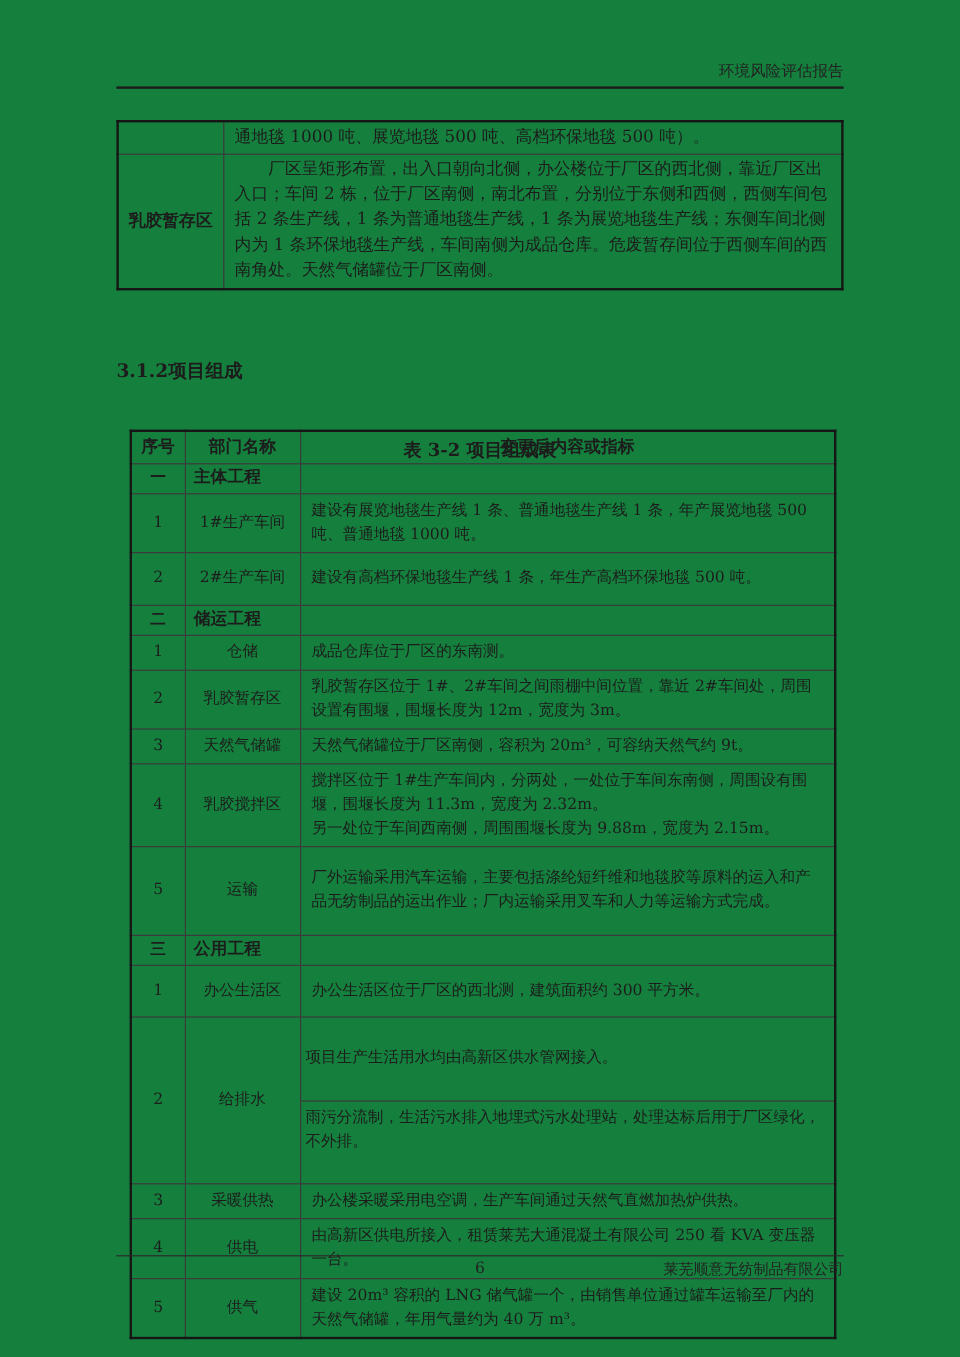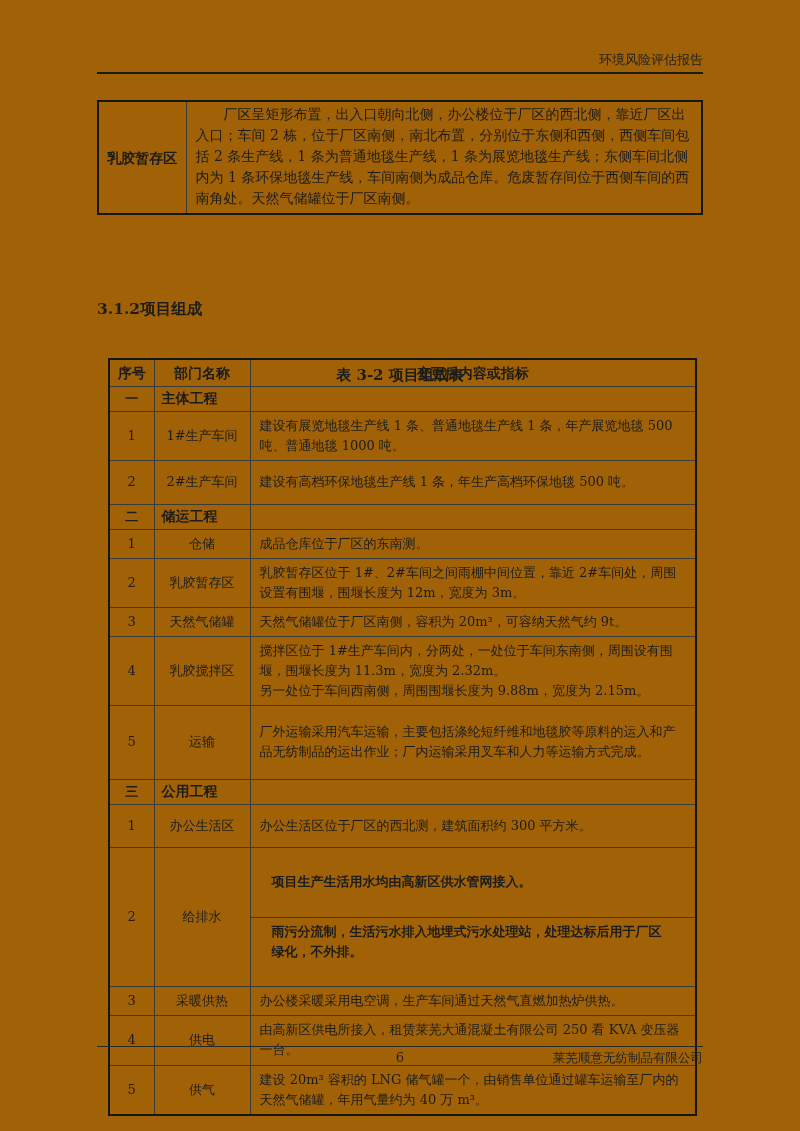--- a/index.html
+++ b/index.html
@@ -4,21 +4,21 @@
 <style>
   * { margin:0; padding:0; box-sizing:border-box; }
   html, body { background:#ffffff; }
   body {
     width:800px; height:1131px;
     font-family:"DejaVu Serif","Liberation Serif",serif;
     color:#1c1c1c;
   }
   .page {
     position:relative; width:800px; height:1131px;
-    background:#a16207; overflow:hidden;
+    background:#15803d; overflow:hidden;
   }
 
   
   .running-header {
     position:absolute; top:52px; left:97px; width:606px;
     text-align:right; font-size:13px; line-height:16px; color:#222;
   }
   .header-rule {
     position:absolute; top:72px; left:97px; width:606px;
     border-top:2px solid #1b1b1b;
@@ -60,21 +60,21 @@
     border:1px solid #3b3b3b; font-size:13px; line-height:20px;
     vertical-align:middle;
   }
   .project-table th { font-size:14px; font-weight:bold; text-align:center; }
   .project-table td.c-no   { width:45px; text-align:center; }
   .project-table td.c-name { width:96px; text-align:center; padding:2px 3px; }
   .project-table td.c-content { width:446px; text-align:left; padding:4px 9px; white-space:pre-line; }
   .project-table tr.section-row td { font-weight:bold; }
   .project-table tr.section-row td.c-name { text-align:left; padding-left:7px; font-size:14px;font-family:Liberation Mono, monospace; }
   .project-table td.c-content.split { padding:0; }
-  .split-part { padding:4px 21px;font-weight:bold; }
+  .split-part { padding:4px 4px; }
   .split-part + .split-part { border-top:1px solid #3b3b3b; }
 
   
   .footer-rule {
     position:absolute; top:1046px; left:97px; width:606px;
     border-top:1px solid #2a2a2a;
   }
   .footer-pagenum {
     position:absolute; top:1050px; left:97px; width:606px;
     text-align:center; font-size:13px; color:#222;
@@ -89,20 +89,24 @@
 
 <div class="page">
 
   <div class="running-header">
     <span>环境风险评估报告</span>
   </div>
   <div class="header-rule"></div>
 
   <table class="overview-table">
     <tbody>
+        <tr style="height:27px">
+      <td class="o-label"></td>
+      <td class="o-content">通地毯 1000 吨、展览地毯 500 吨、高档环保地毯 500 吨）。</td>
+    </tr>
     <tr style="height:113px">
       <td class="o-label">乳胶暂存区</td>
       <td class="o-content indent" style="vertical-align:top">厂区呈矩形布置，出入口朝向北侧，办公楼位于厂区的西北侧，靠近厂区出入口；车间 2 栋，位于厂区南侧，南北布置，分别位于东侧和西侧，西侧车间包括 2 条生产线，1 条为普通地毯生产线，1 条为展览地毯生产线；东侧车间北侧内为 1 条环保地毯生产线，车间南侧为成品仓库。危废暂存间位于西侧车间的西南角处。天然气储罐位于厂区南侧。</td>
     </tr>
   </tbody>
     </table>
 
   <div class="section-heading">3.1.2项目组成</div>
   <div class="table-caption">表 3-2 项目组成表</div>
 

